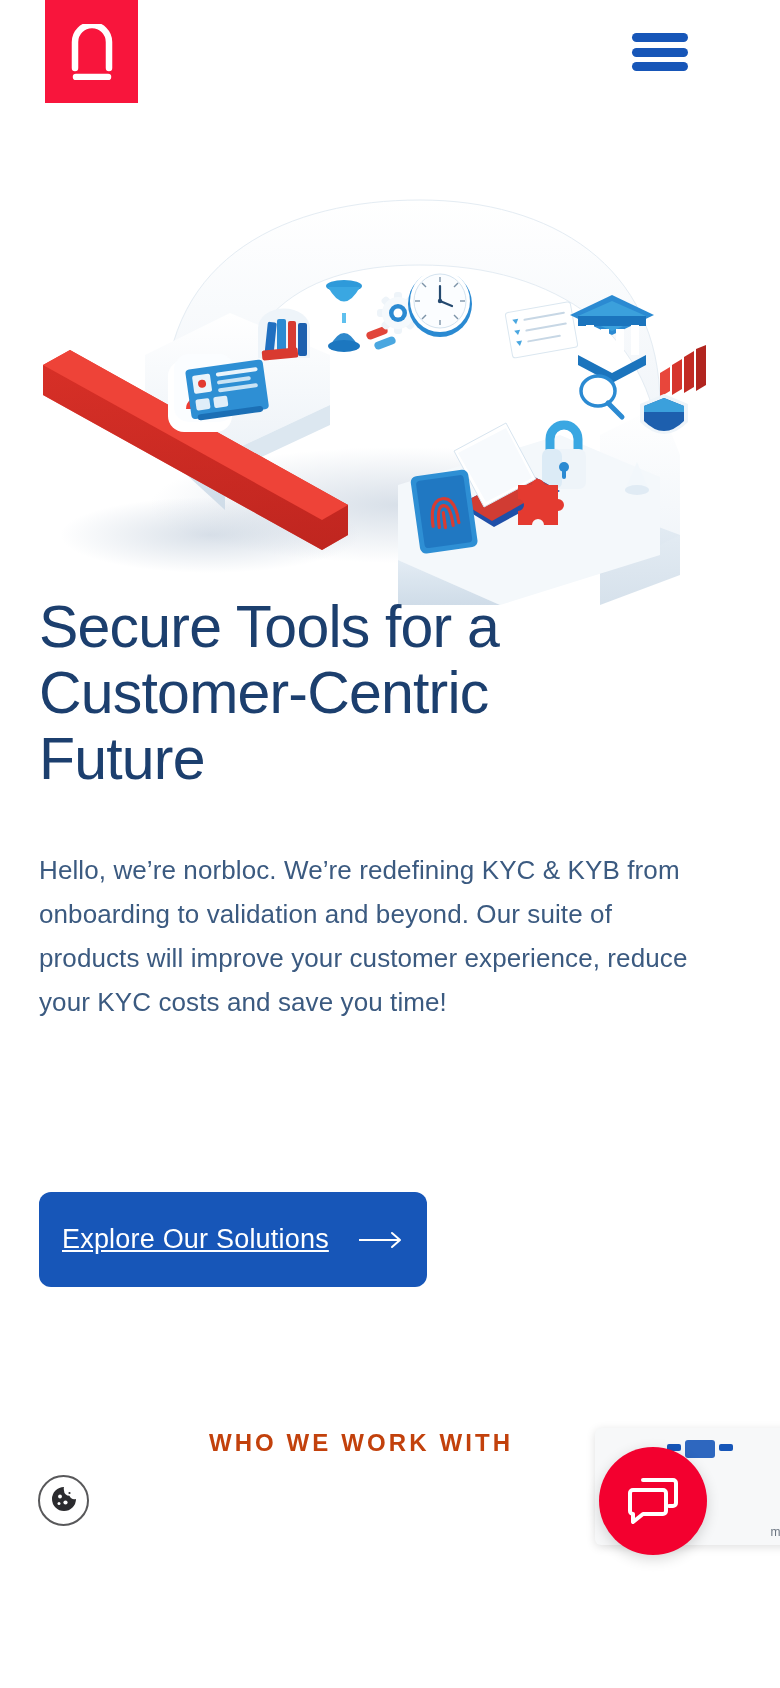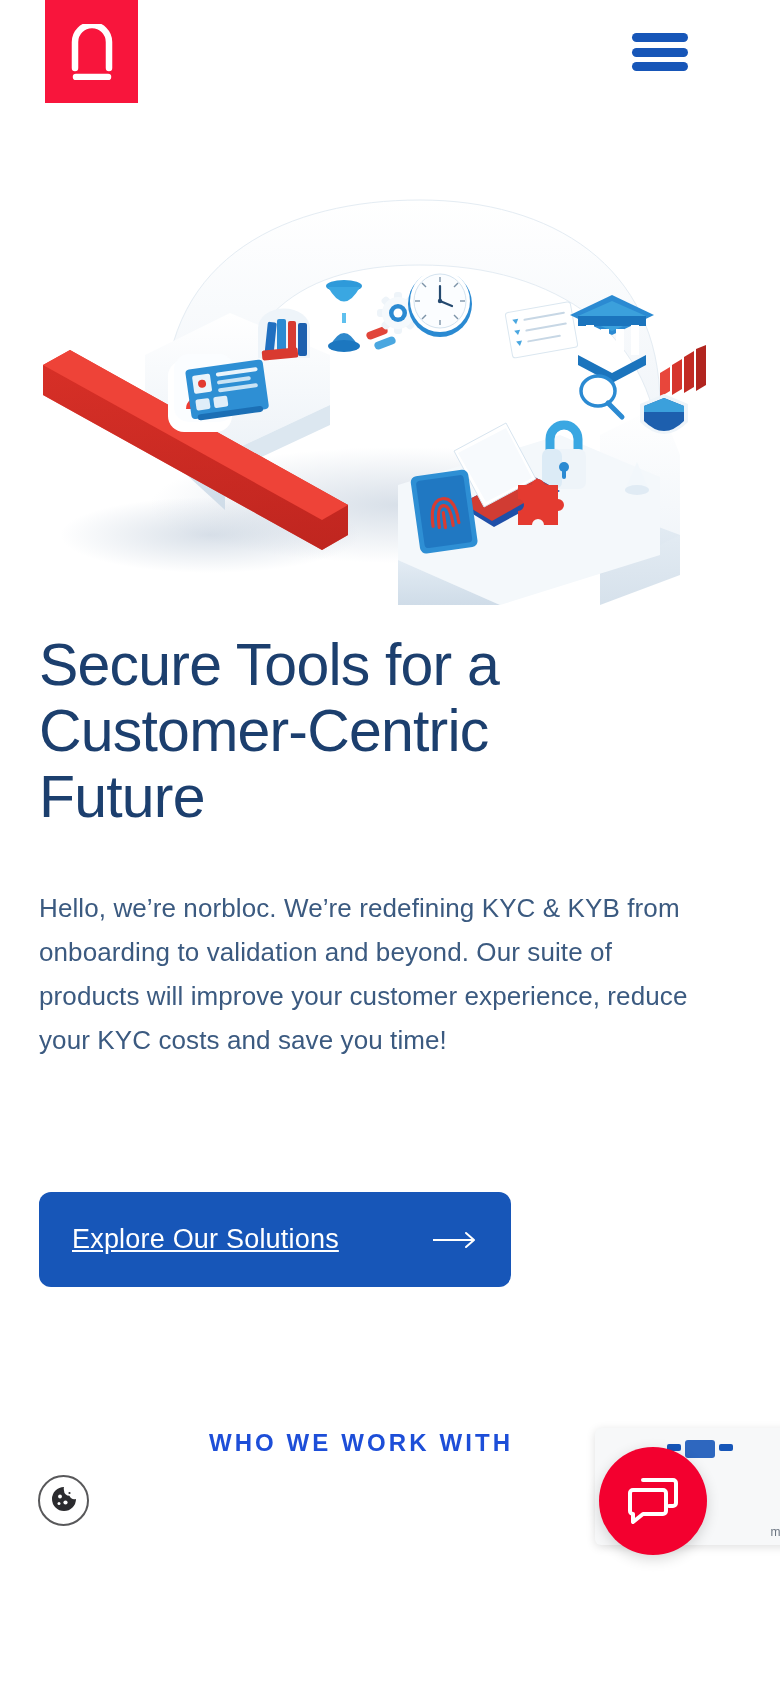--- a/index.html
+++ b/index.html
@@ -65,21 +65,21 @@
     left: 0; top: 105px;
     width: 780px; height: 500px;
     overflow: hidden;
   }
   .hero-illustration svg { display: block; width: 780px; height: 500px; }
 
   
   .hero-copy {
     position: absolute;
     left: 39px;
-    top: 632px;
+    top: 594px;
     width: 680px;
   }
   .hero-title {
     font-size: 59px;
     line-height: 66px;
     font-weight: 400;
     letter-spacing: -0.8px;
     color: #1c3f6e;
     max-width: 600px;
   }
@@ -89,30 +89,30 @@
     line-height: 44px;
     font-weight: 400;
     color: #3b5a80;
     max-width: 660px;
     letter-spacing: 0.1px;
   }
   .cta-button {
     position: absolute;
     left: 39px;
     top: 1192px;
-    width: 472px;
+    width: 388px;
     height: 95px;
     background: #1756b8;
     border: none;
     border-radius: 12px;
     color: #ffffff;
     display: flex;
     align-items: center;
     cursor: pointer;
-    padding: 0 33px;
+    padding: 0 23px;
     font-family: inherit;
   }
   .cta-label {
     font-size: 27px;
     font-weight: 400;
     letter-spacing: 0.2px;
     color: #ffffff;
     white-space: nowrap;
   }
   .cta-arrow {
@@ -125,21 +125,21 @@
   
   .section-eyebrow {
     position: absolute;
     left: 0;
     top: 1429px;
     width: 722px;
     text-align: center;
     font-size: 24px;
     font-weight: 700;
     letter-spacing: 3.1px;
-    color: #1d4ed8;
+    color: #c2410c;
     text-transform: uppercase;
   }
 
   
   .cookie-widget {
     position: absolute;
     left: 38px;
     top: 1475px;
     width: 51px;
     height: 51px;

